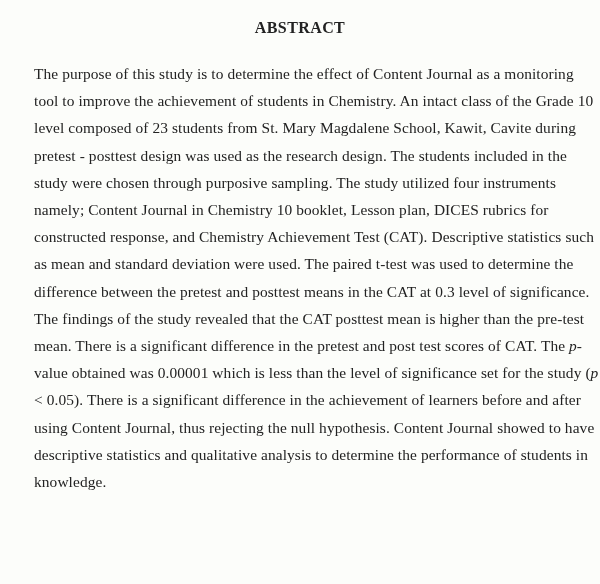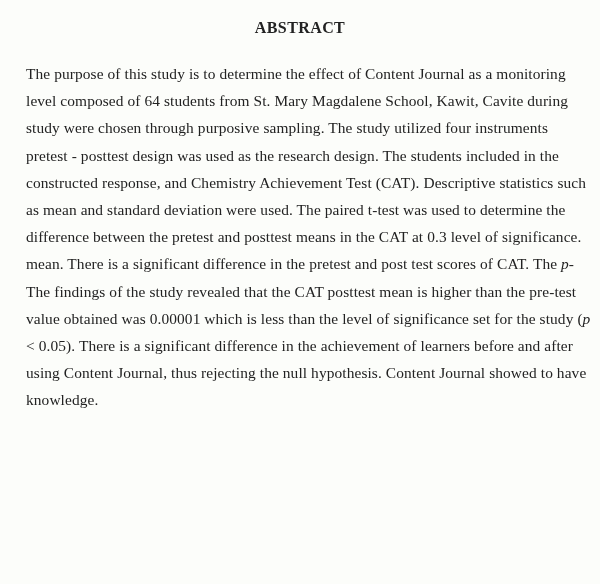--- a/index.html
+++ b/index.html
@@ -23,45 +23,48 @@
   }
   .title {
     margin: 0 0 19px 0;
     font-size: 16px;
     font-weight: bold;
     text-align: center;
     line-height: 26px;
     letter-spacing: 0.4px;
   }
   .paragraph {
-    margin: 8px;
+    margin: 16px;
   }
   .line {
     font-size: 15.4px;
     line-height: 27.2px;
     white-space: nowrap;
     letter-spacing: 0.1px;
   }
   .line i {
     font-style: italic;
   }
 </style>
 </head>
 <body>
 
 <div class="page">
   <h1 class="title">ABSTRACT</h1>
   <div class="paragraph">
       <div class="line"><span>The purpose of this study is to determine the effect of Content Journal as a monitoring</span></div>
-      <div class="line"><span>level composed of 64 students from St. Mary Magdalene School, Kawit, Cavite during</span></div>
+      <div class="line"><span>tool to improve the achievement of students in Chemistry. An intact class of the Grade 10</span></div>
+      <div class="line"><span>level composed of 23 students from St. Mary Magdalene School, Kawit, Cavite during</span></div>
+      <div class="line"><span>pretest - posttest design was used as the research design. The students included in the</span></div>
       <div class="line"><span>study were chosen through purposive sampling. The study utilized four instruments</span></div>
-      <div class="line"><span>pretest - posttest design was used as the research design. The students included in the</span></div>
+      <div class="line"><span>namely; Content Journal in Chemistry 10 booklet, Lesson plan, DICES rubrics for</span></div>
       <div class="line"><span>constructed response, and Chemistry Achievement Test (CAT). Descriptive statistics such</span></div>
       <div class="line"><span>as mean and standard deviation were used. The paired t-test was used to determine the</span></div>
       <div class="line"><span>difference between the pretest and posttest means in the CAT at 0.3 level of significance.</span></div>
+      <div class="line"><span>The findings of the study revealed that the CAT posttest mean is higher than the pre-test</span></div>
       <div class="line"><span>mean. There is a significant difference in the pretest and post test scores of CAT. The </span><i>p</i><span>-</span></div>
-      <div class="line"><span>The findings of the study revealed that the CAT posttest mean is higher than the pre-test</span></div>
       <div class="line"><span>value obtained was 0.00001 which is less than the level of significance set for the study (</span><i>p</i></div>
       <div class="line"><span>&lt; 0.05). There is a significant difference in the achievement of learners before and after</span></div>
       <div class="line"><span>using Content Journal, thus rejecting the null hypothesis. Content Journal showed to have</span></div>
+      <div class="line"><span>descriptive statistics and qualitative analysis to determine the performance of students in</span></div>
       <div class="line"><span>knowledge.</span></div>
     </div>
 </div>
 
 </body></html>

